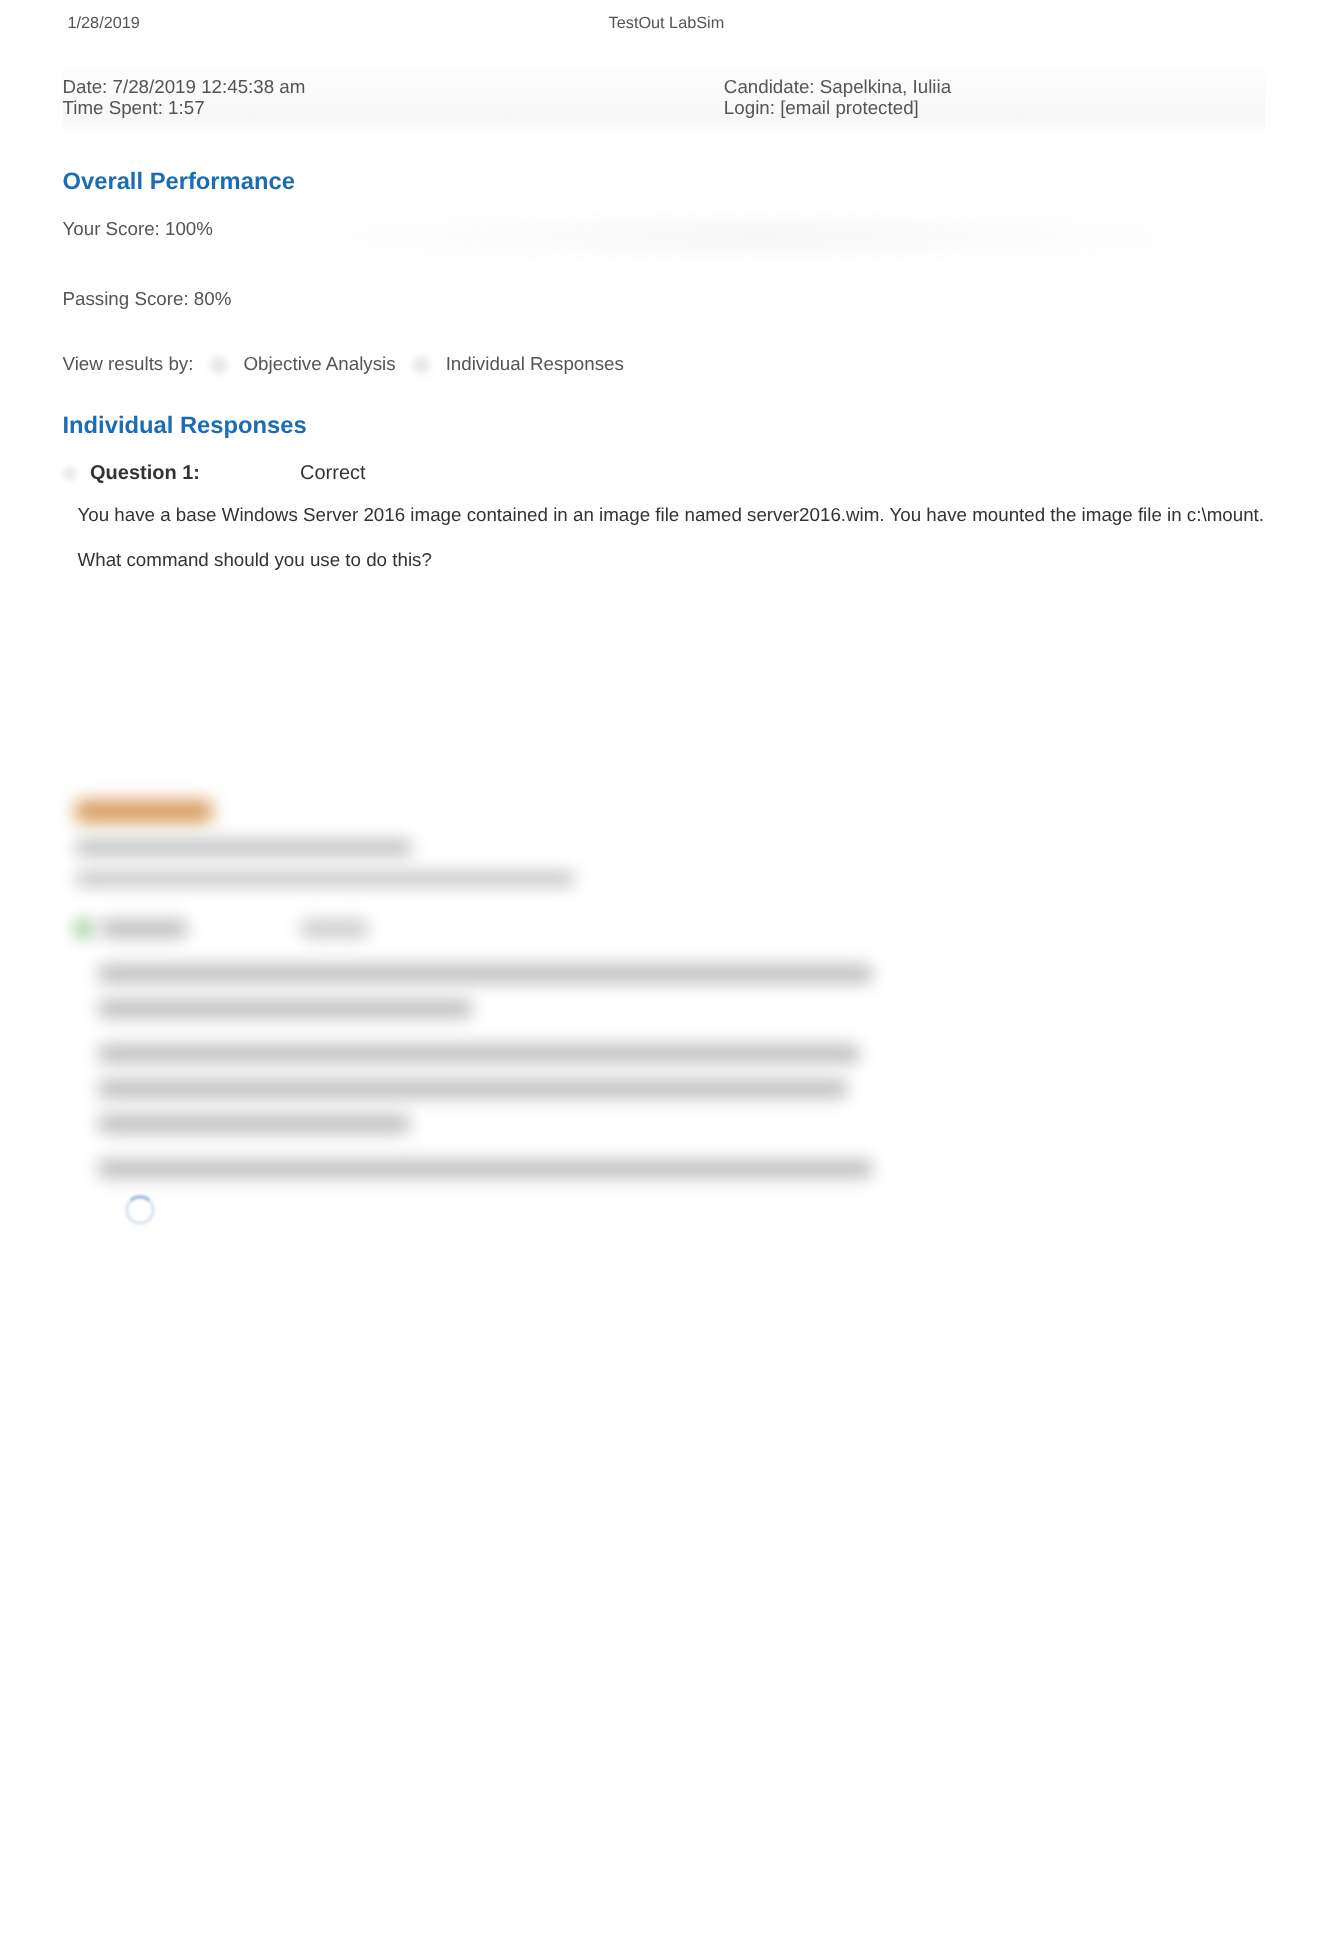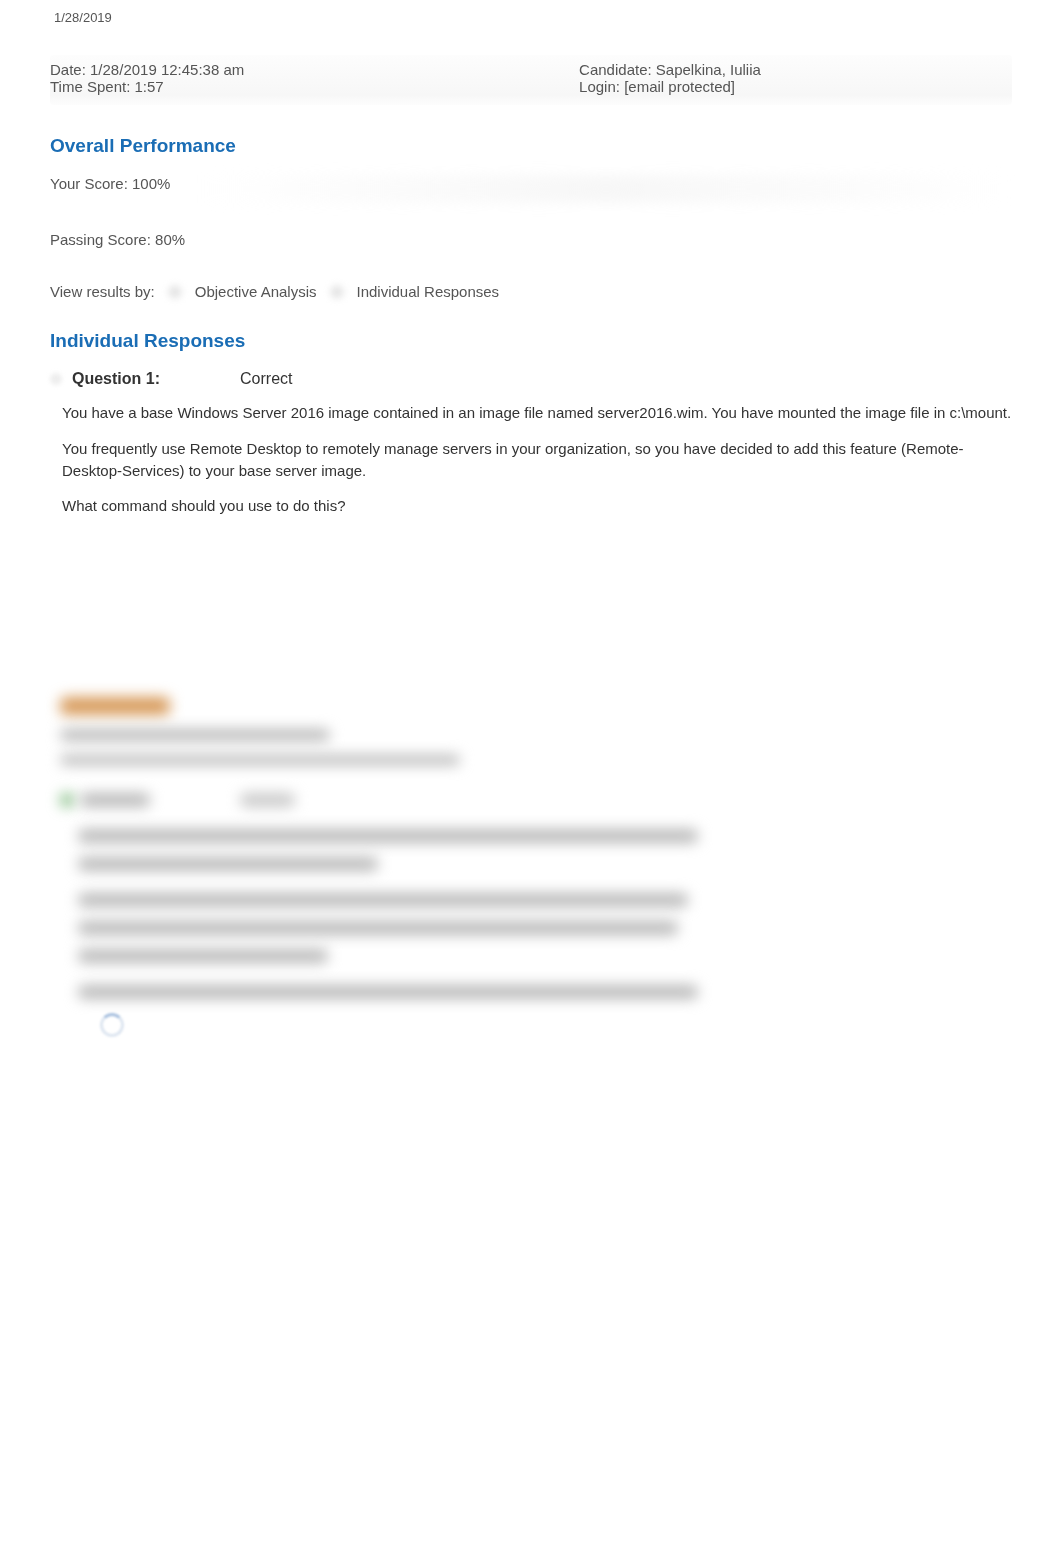--- a/index.html
+++ b/index.html
@@ -152,26 +152,27 @@
     filter: blur(1px);
   }
 </style>
 </head>
 <body>
 
 <div class="page">
 
   <div class="header-row">
     <div class="header-date">1/28/2019</div>
+    <div class="header-title">TestOut LabSim</div>
   </div>
 
 
   <div class="meta-block">
     <div class="meta-left">
-      <div>Date: 1/28/2019 12:45:38 am</div>
+      <div>Date: 7/28/2019 12:45:38 am</div>
       <div>Time Spent: 1:57</div>
     </div>
     <div class="meta-right">
       <div>Candidate: Sapelkina, Iuliia</div>
       <div>Login: [email protected]</div>
     </div>
   </div>
 
   <div class="section-heading">Overall Performance</div>
 
@@ -193,21 +194,20 @@
   <div class="section-heading">Individual Responses</div>
 
   <div class="q-header">
     <span class="q-bullet"></span>
     <span class="q-title">Question 1:</span>
     <span class="q-status">Correct</span>
   </div>
 
   <div class="q-body">
     <p>You have a base Windows Server 2016 image contained in an image file named server2016.wim. You have mounted the image file in c:\mount.</p>
-    <p>You frequently use Remote Desktop to remotely manage servers in your organization, so you have decided to add this feature (Remote-Desktop-Services) to your base server image.</p>
     <p>What command should you use to do this?</p>
   </div>
 
   <div class="blurred-section">
     <div class="blur-orange" style="width:110px;height:18px;"></div>
     <div class="blur-line" style="width:270px;height:12px;"></div>
     <div class="blur-line" style="width:400px;height:10px;margin-bottom:28px;"></div>
 
     <div class="blur-row" style="margin-bottom:22px;">
       <span class="blur-green"></span>

